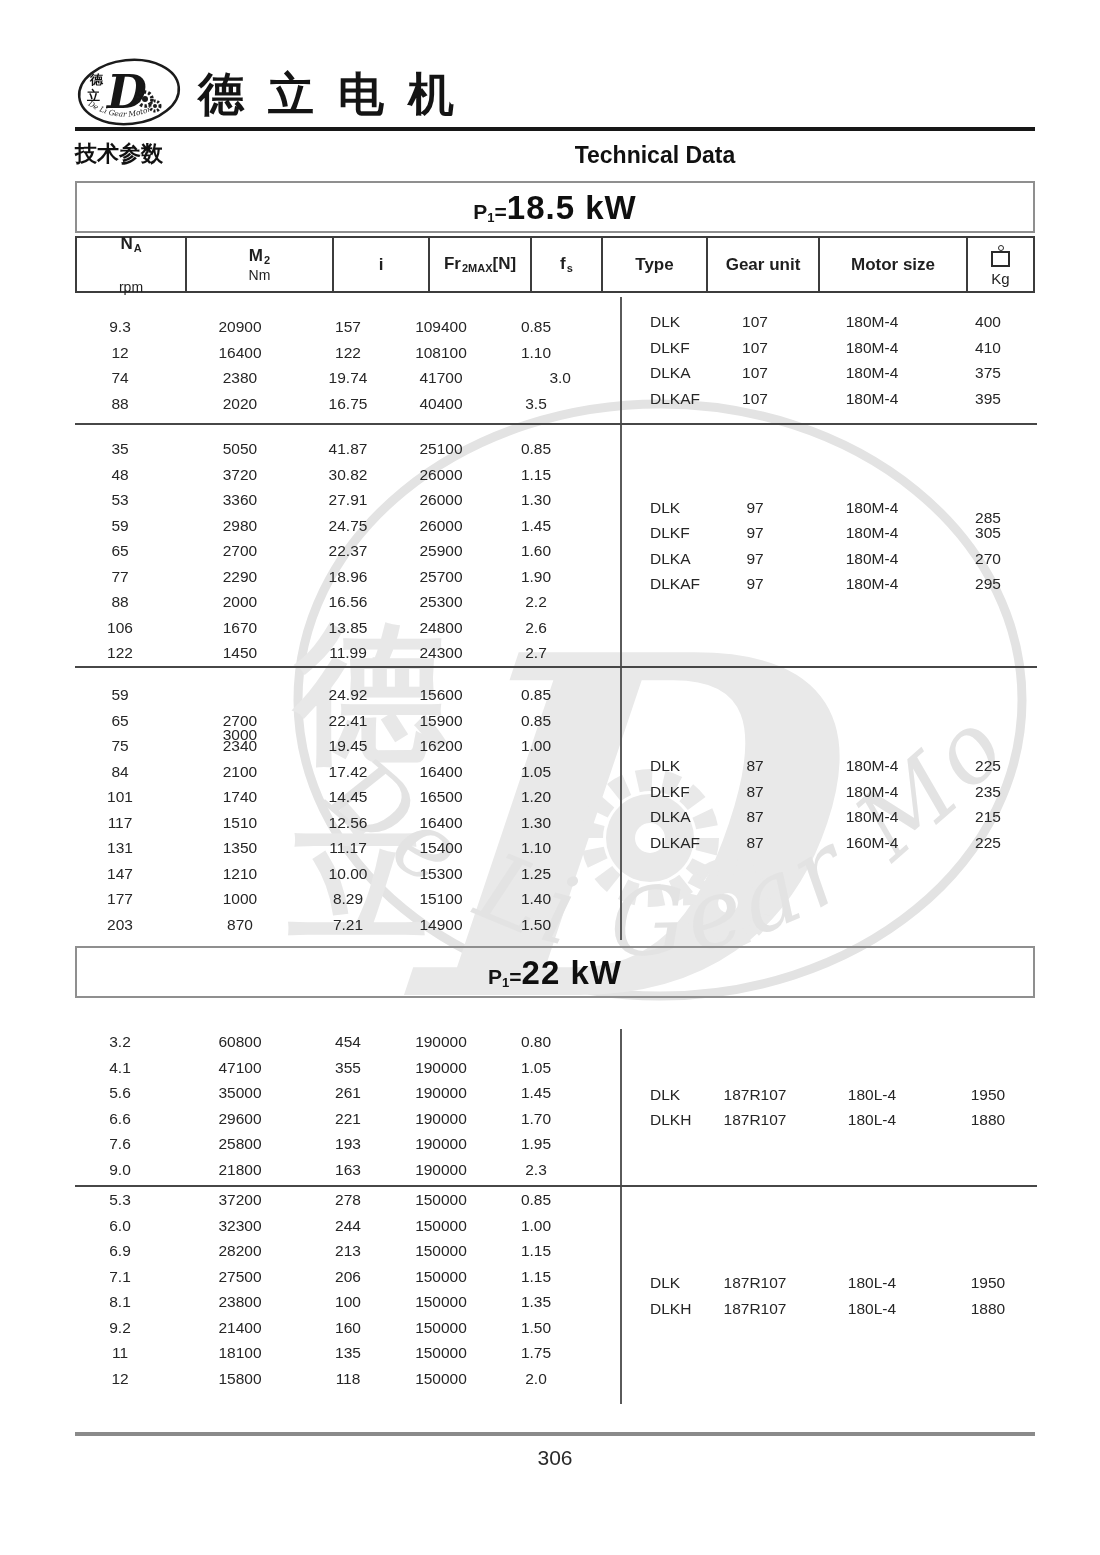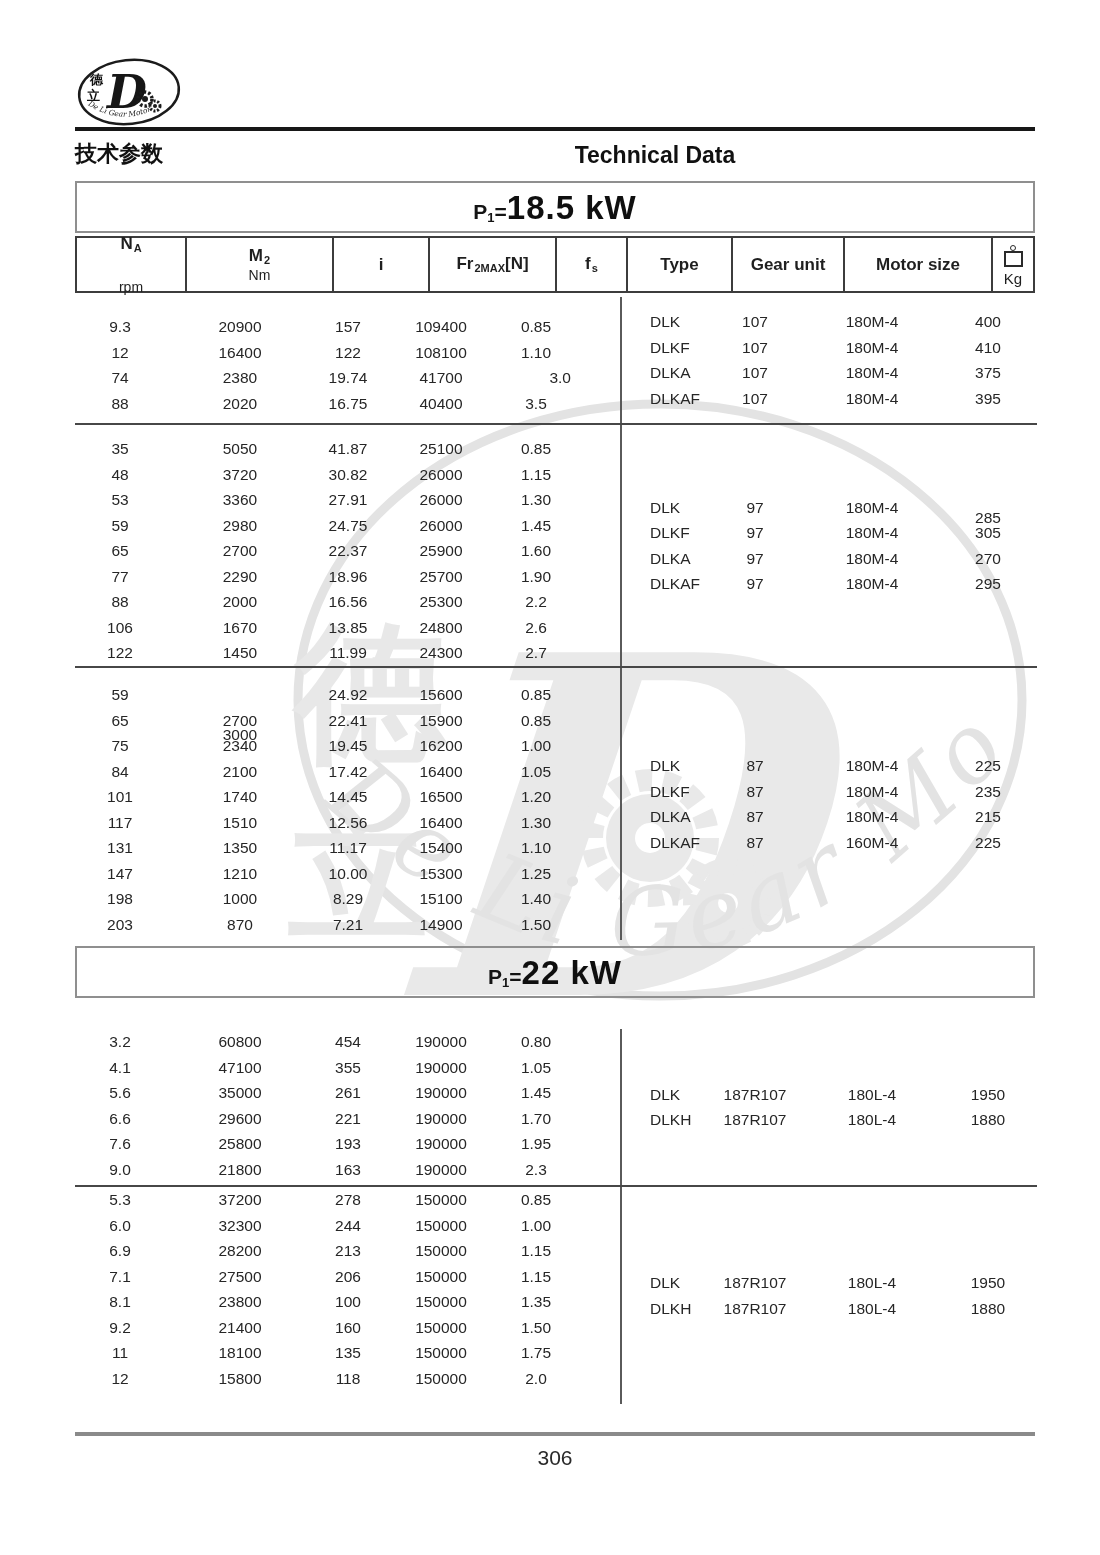--- a/index.html
+++ b/index.html
@@ -32,21 +32,21 @@
   .thead{
     left:75px;top:236px;width:956px;height:53px;border:2px solid #3c3c3c;
     display:flex;z-index:1;
   }
   .th{
     box-sizing:border-box;border-right:2px solid #3c3c3c;
     display:flex;flex-direction:column;align-items:center;justify-content:center;
     text-align:center;
   }
   .th:last-child{border-right:none;}
-  .c1{width:110px;gap:24px;} .c2{width:147px;} .c3{width:96px;} .c4{width:127px;}
+  .c1{width:110px;gap:24px;} .c2{width:147px;} .c3{width:96px;} .c4{width:102px;}
   .c5{width:71px;} .c6{width:105px;} .c7{width:112px;} .c8{width:148px;} .c9{flex:1;}
   .hmain{font-size:17px;font-weight:bold;line-height:18px;}
   .hsub{font-size:11px;font-weight:bold;position:relative;top:3px;margin-left:1px;}
   .hunit{font-size:14px;font-weight:normal;line-height:16px;margin-top:1px;}
   .kgwrap{display:flex;flex-direction:column;align-items:center;padding-top:8px;}
   .kg-icon{width:15px;height:12px;border:2px solid #2a2a2a;position:relative;background:transparent;margin-bottom:3px;}
   .kg-icon::before{
     content:"";position:absolute;left:50%;top:-8px;transform:translateX(-50%);
     width:4px;height:4px;border:1.5px solid #2a2a2a;border-radius:50%;background:#fff;
   }
@@ -104,20 +104,21 @@
       <circle cx="71" cy="45" r="7" fill="none" stroke="#1b1b1b" stroke-width="3.5" stroke-dasharray="2.5 2"></circle>
       <circle cx="71" cy="45" r="3" fill="#1b1b1b"></circle>
       <circle cx="81" cy="52" r="5" fill="none" stroke="#1b1b1b" stroke-width="3" stroke-dasharray="2 1.6"></circle>
       <circle cx="81" cy="52" r="2" fill="#1b1b1b"></circle>
     </g>
     <path id="embarc" d="M 12 50 Q 55 78 98 44" fill="none"></path>
     <text font-size="7.5" font-style="italic" fill="#222" font-family="'DejaVu Serif',serif">
       <textPath href="#embarc" startOffset="2%">De Li Gear Motor</textPath>
     </text>
   </svg>
+  <div class="abs brand-name">德立电机</div>
   <div class="abs top-rule"></div>
 
   <div class="abs title-cn">技术参数</div>
   <div class="abs title-en">Technical Data</div>
 
   <div class="abs banner" style="top:181px">
     <div class="banner-inner">
       <span class="pfx">P</span>
         <span class="psub">1</span>
         <span class="pfx">=</span>
@@ -372,21 +373,21 @@
             <div class="dcell" style="width: 70px;">1.10</div>
           </div>
           <div class="drow">
             <div class="dcell" style="width: 90px;">147</div>
             <div class="dcell" style="width: 150px;">1210</div>
             <div class="dcell" style="width: 66px;">10.00</div>
             <div class="dcell" style="width: 120px;">15300</div>
             <div class="dcell" style="width: 70px;">1.25</div>
           </div>
           <div class="drow">
-            <div class="dcell" style="width: 90px;">198</div>
+            <div class="dcell" style="width: 90px;">177</div>
             <div class="dcell" style="width: 150px;">1000</div>
             <div class="dcell" style="width: 66px;">8.29</div>
             <div class="dcell" style="width: 120px;">15100</div>
             <div class="dcell" style="width: 70px;">1.40</div>
           </div>
           <div class="drow">
             <div class="dcell" style="width: 90px;">203</div>
             <div class="dcell" style="width: 150px;">870</div>
             <div class="dcell" style="width: 66px;">7.21</div>
             <div class="dcell" style="width: 120px;">14900</div>

